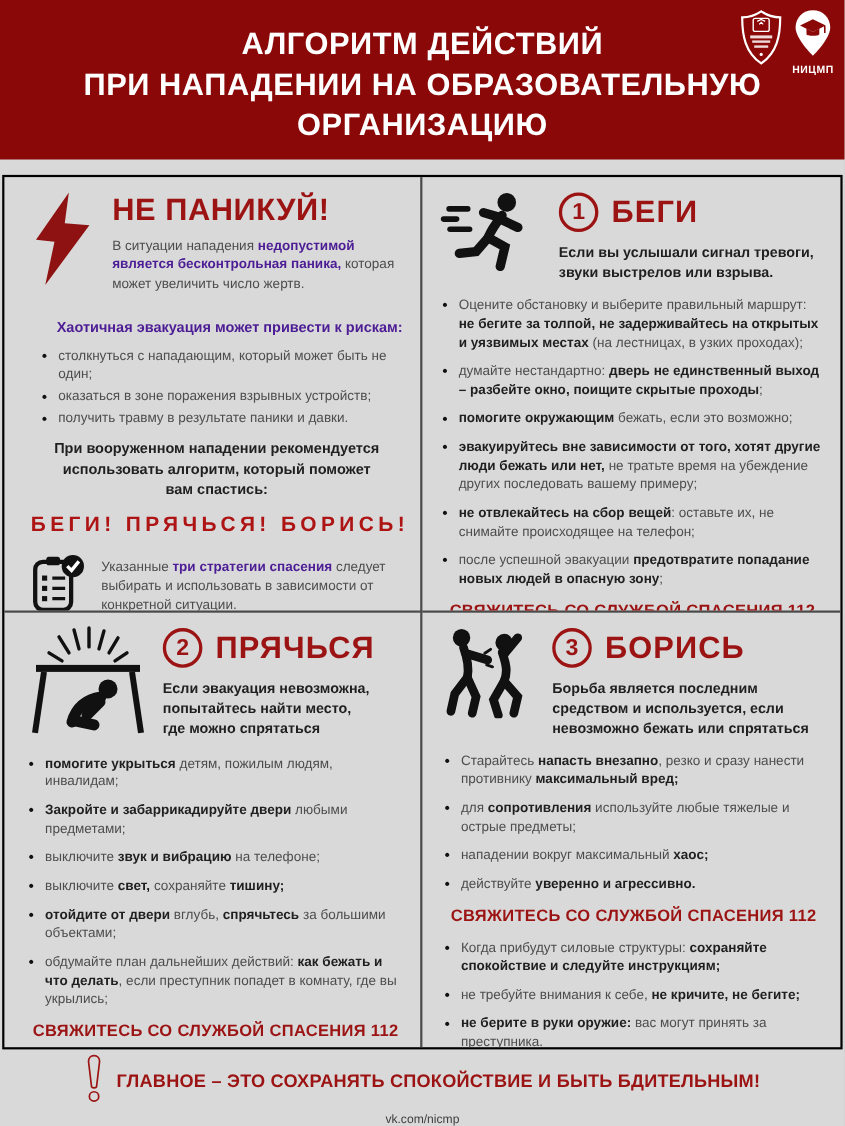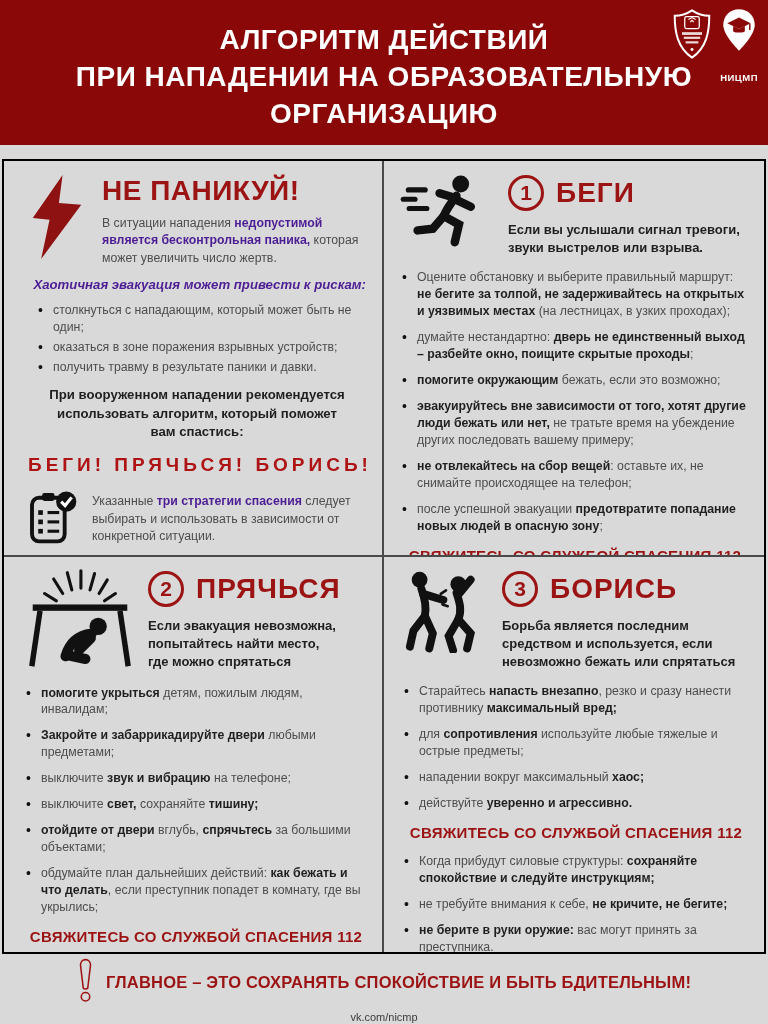--- a/index.html
+++ b/index.html
@@ -14,21 +14,21 @@
     position:absolute; top:0; left:0; width:768px; height:145px;
     background:#8a0808; color:#fff;
     display:flex; align-items:center; justify-content:center;
   }
   .header-title {
     font-size:28px; font-weight:bold; letter-spacing:.5px; line-height:1.32;
     text-align:center; white-space:pre-line; margin-top:10px;
   }
   .logos { position:absolute; top:8px; right:10px; display:flex; gap:8px; align-items:flex-start; }
   .logo-pin-wrap { display:flex; flex-direction:column; align-items:center; }
-  .logo-pin-label { color:#fff; font-size:9.5px; font-weight:bold; letter-spacing:.5px; margin-top:16px; }
+  .logo-pin-label { color:#fff; font-size:9.5px; font-weight:bold; letter-spacing:.5px; margin-top:1px; }
   
   .grid {
     position:absolute; top:159px; left:2px; width:764px; height:795px;
     border:2px solid #000000;
     display:grid; grid-template-columns:1fr 1fr; grid-template-rows:1fr 1fr;
   }
   .quad { overflow:hidden; }
   .quad-tl { border-right:2px solid #4a4a4a; border-bottom:2px solid #4a4a4a; padding:14px 16px 0 24px; }
   .quad-tr { border-bottom:2px solid #4a4a4a; padding:12px 14px 0 16px; }
   .quad-bl { border-right:2px solid #4a4a4a; padding:12px 14px 0 20px; }
@@ -60,21 +60,21 @@
   .call-112 {
     color:#9c1313; font-weight:bold; font-size:15px; letter-spacing:.3px;
     text-align:center; margin-top:12px;
   }
   
   .np-top { display:flex; align-items:flex-start; }
   .np-right { margin-left:16px; }
   .np-title { color:#9c1313; font-size:28px; font-weight:bold; letter-spacing:.5px; }
   .np-intro { margin-top:8px; font-size:12.3px; line-height:1.42; color:#4d4d4d; max-width:258px; }
   .np-intro b, .np-note b, .np-risks-h { color:#4c1d95;text-align:right; }
-  .np-risks-h { margin-top:9px; font-size:13.2px; font-weight:bold; line-height:1.35;font-style:italic; }
+  .np-risks-h { margin-top:22px; font-size:13.2px; font-weight:bold; line-height:1.35; }
   .quad-tl ul.bullets { margin-top:8px; margin-left:8px; }
   .quad-tl ul.bullets li { margin-bottom:3px; }
   .np-reco {
     margin-top:10px; text-align:center; font-size:13.2px; font-weight:bold;
     color:#1f1f1f; line-height:1.4; white-space:pre-line;
   }
   .np-slogan {
     margin-top:12px; text-align:center; color:#ae1414; font-weight:bold;
     font-size:19px; letter-spacing:4px; white-space:nowrap;
   }

